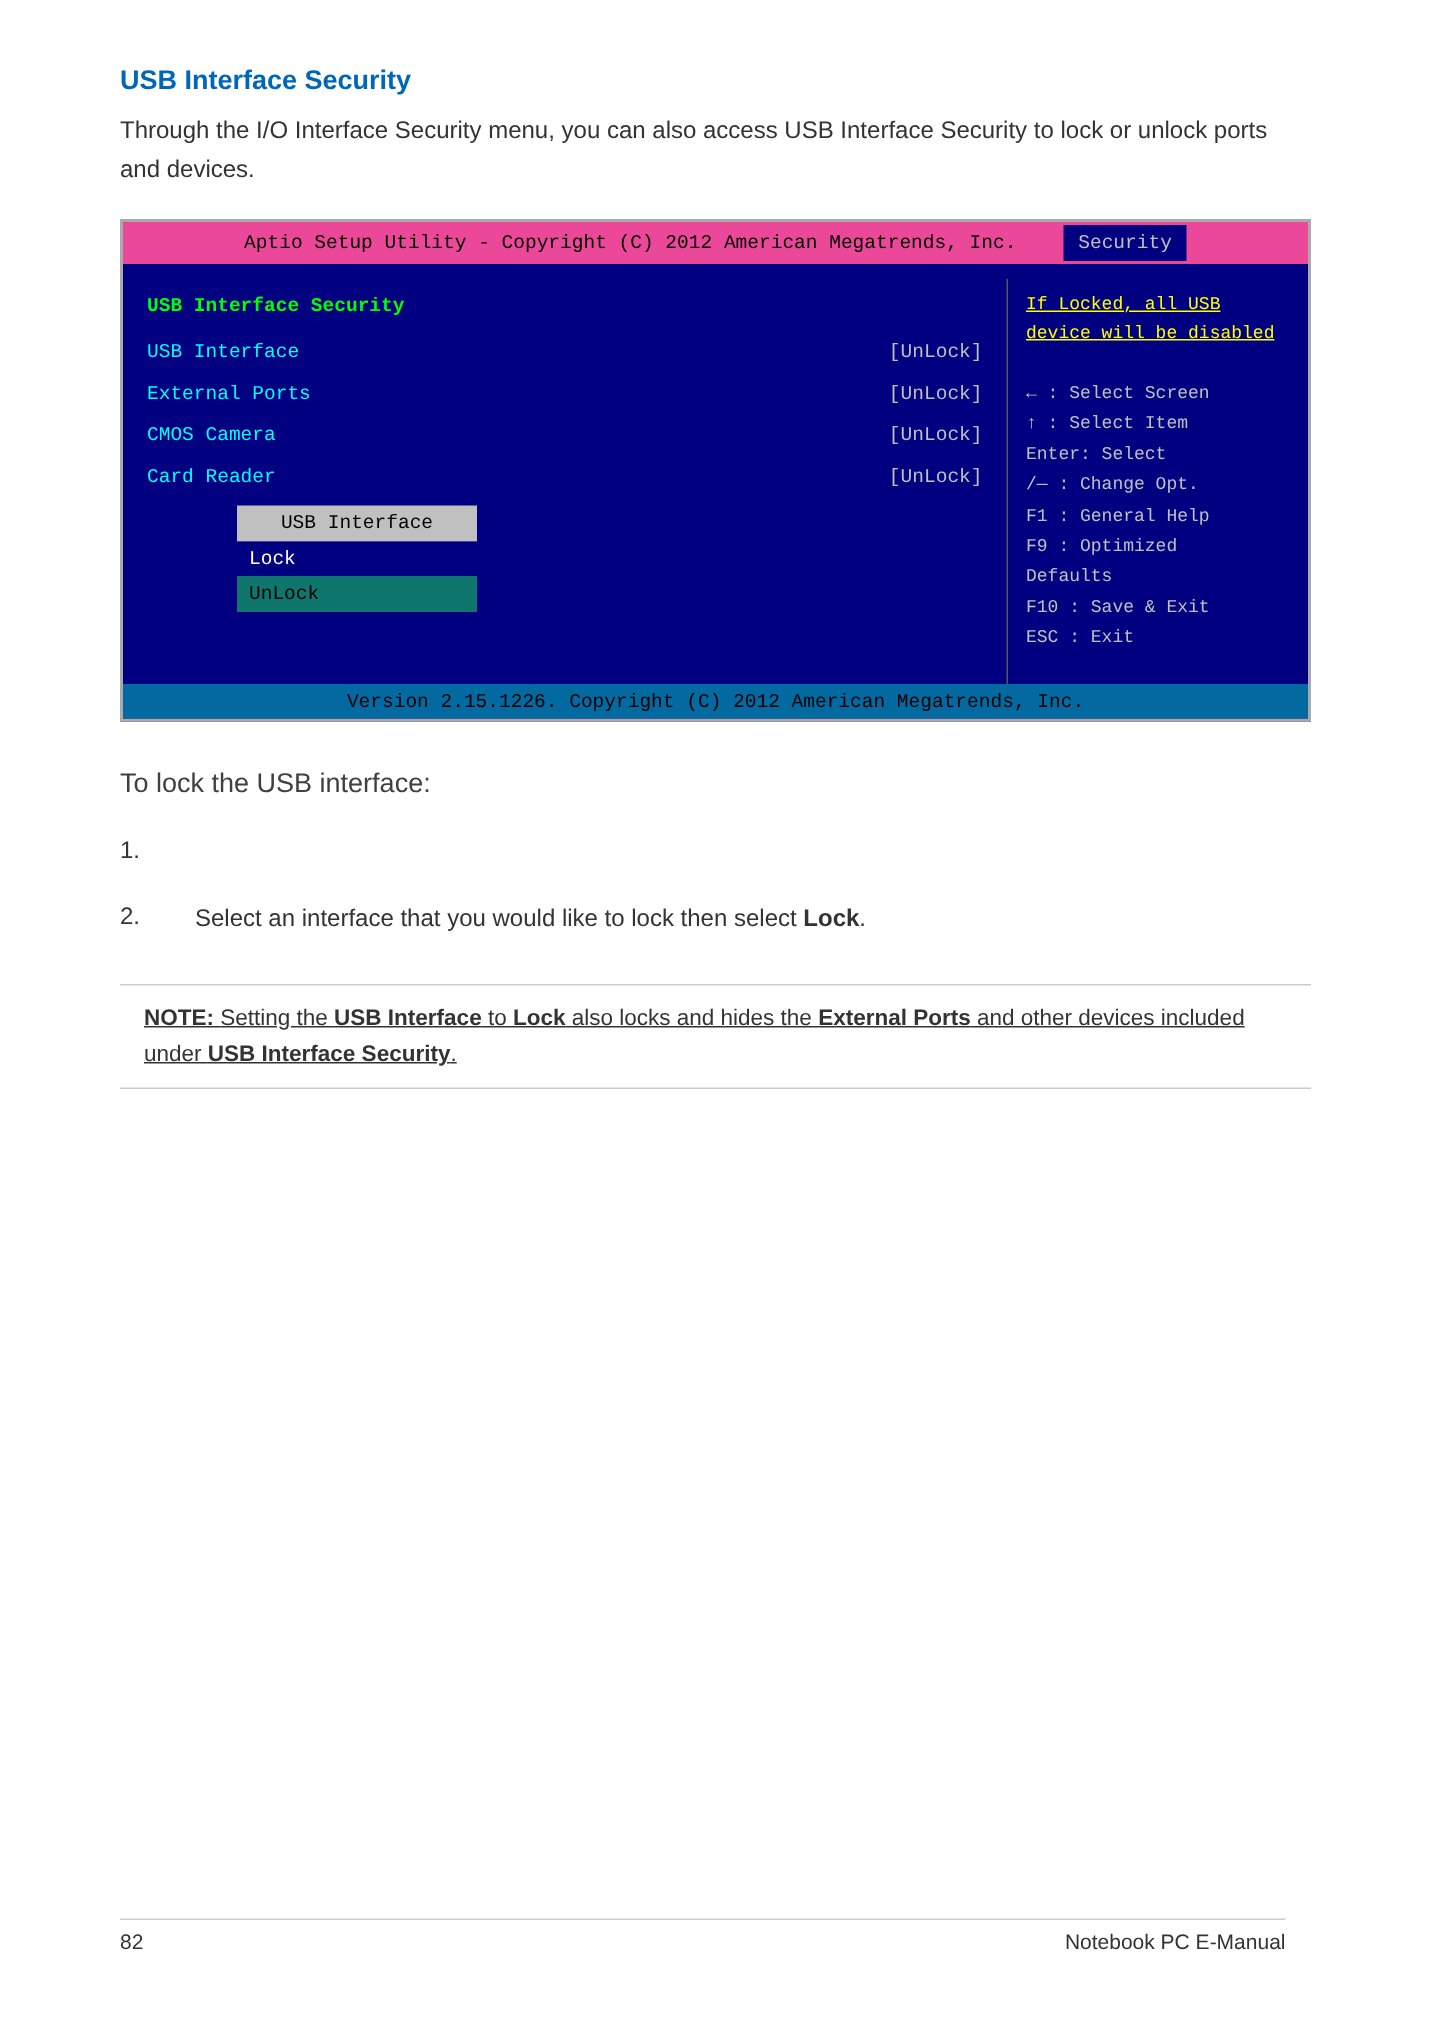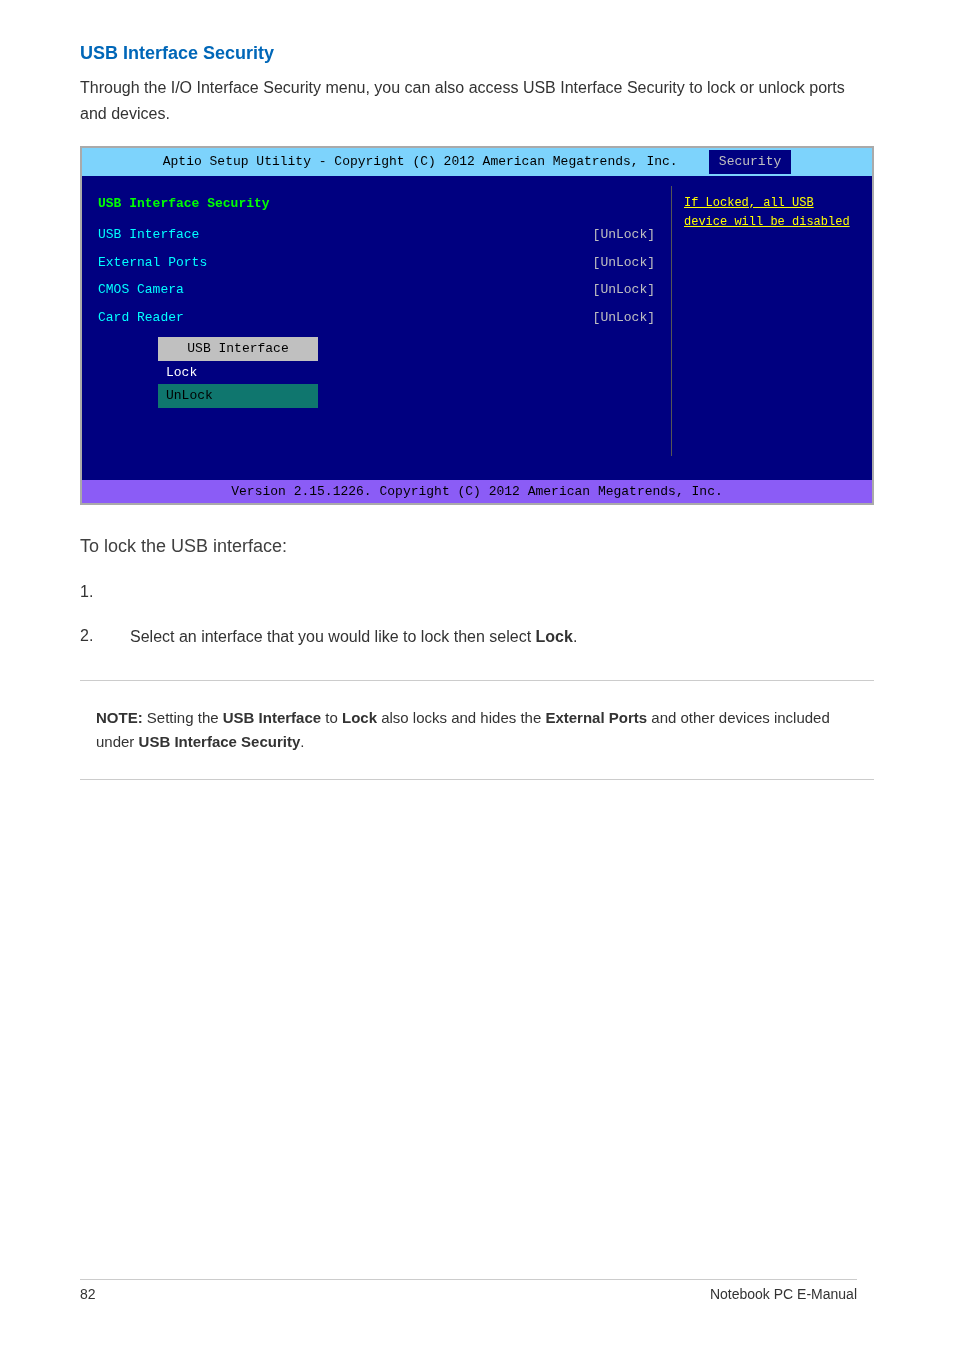--- a/index.html
+++ b/index.html
@@ -34,21 +34,21 @@
       border: 2px solid #aaa;
       padding: 0;
       margin-bottom: 28px;
       font-family: 'Courier New', monospace;
       font-size: 13px;
       color: #c0c0c0;
       width: 100%;
     }
 
     .bios-header {
-      background: #7dd3fc;
+      background: #ec4899;
       color: #000;
       text-align: center;
       padding: 2px 4px;
       font-family: 'Courier New', monospace;
       font-size: 13px;
     }
 
     .bios-header .security-tab {
       background: #000080;
       color: #c0c0c0;
@@ -141,27 +141,27 @@
 
     
     .bios-keys {
       font-size: 12px;
       color: #c0c0c0;
       line-height: 1.7;
       margin-top: 20px;
     }
 
     .bios-footer {
-      background: #8b5cf6;
+      background: #0369a1;
       color: #000;
       text-align: center;
       padding: 2px 4px;
       font-family: 'Courier New', monospace;
       font-size: 13px;
-      margin-top: 24px;
+      margin-top: 0;
     }
 
     
     .lock-intro {
       font-size: 18px;
       color: #404040;
       margin-bottom: 20px;
     }
 
     .steps-list {
@@ -190,25 +190,26 @@
     }
 
     .step-text b {
       font-weight: bold;
     }
 
     
     .note-box {
       border-top: 1px solid #ccc;
       border-bottom: 1px solid #ccc;
-      padding: 25px 16px;
+      padding: 10px 16px;
       margin: 20px 0;
       font-size: 15px;
       color: #333;
       line-height: 1.6;
+      text-decoration: underline;
     }
 
     .note-box b {
       font-weight: bold;
     }
 
     
     .page-footer {
       position: absolute;
       bottom: 40px;
@@ -267,20 +268,31 @@
         <div class="bios-dropdown-title">USB Interface</div>
         <div class="bios-dropdown-options">
           <div class="bios-option selected">Lock</div>
           <div class="bios-option">UnLock</div>
         </div>
       </div>
     </div>
 
     <div class="bios-right">
       <div style="color: #ffff00; margin-bottom: 14px; font-size: 12px; line-height: 1.6; text-decoration: underline;">If Locked, all USB device will be disabled</div>
+      <div class="bios-keys">
+        <div>←  : Select Screen</div>
+        <div>↑  : Select Item</div>
+        <div>Enter: Select</div>
+        <div>/—  : Change Opt.</div>
+        <div>F1   : General Help</div>
+        <div>F9   : Optimized</div>
+        <div>Defaults</div>
+        <div>F10  : Save &amp; Exit</div>
+        <div>ESC  : Exit</div>
+      </div>
     </div>
   </div>
 
   <div class="bios-footer">Version 2.15.1226. Copyright (C) 2012 American Megatrends, Inc.</div>
 </div>
 
 <div class="lock-intro">To lock the USB interface:</div>
 
 <ol class="steps-list">
   <li class="step-item">

